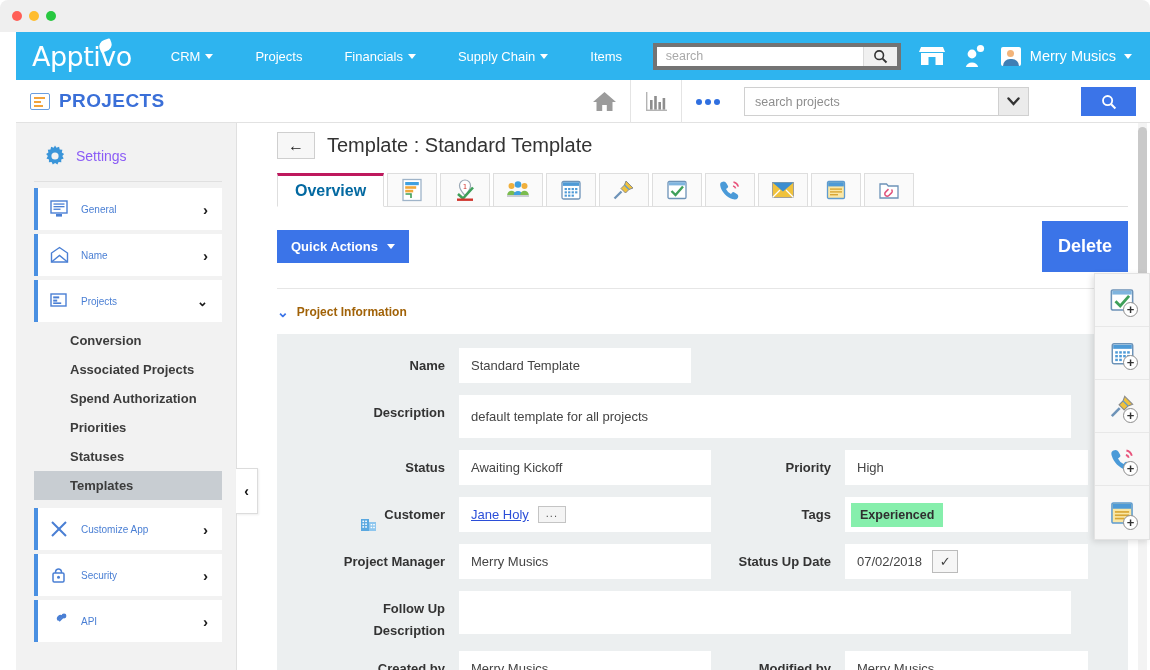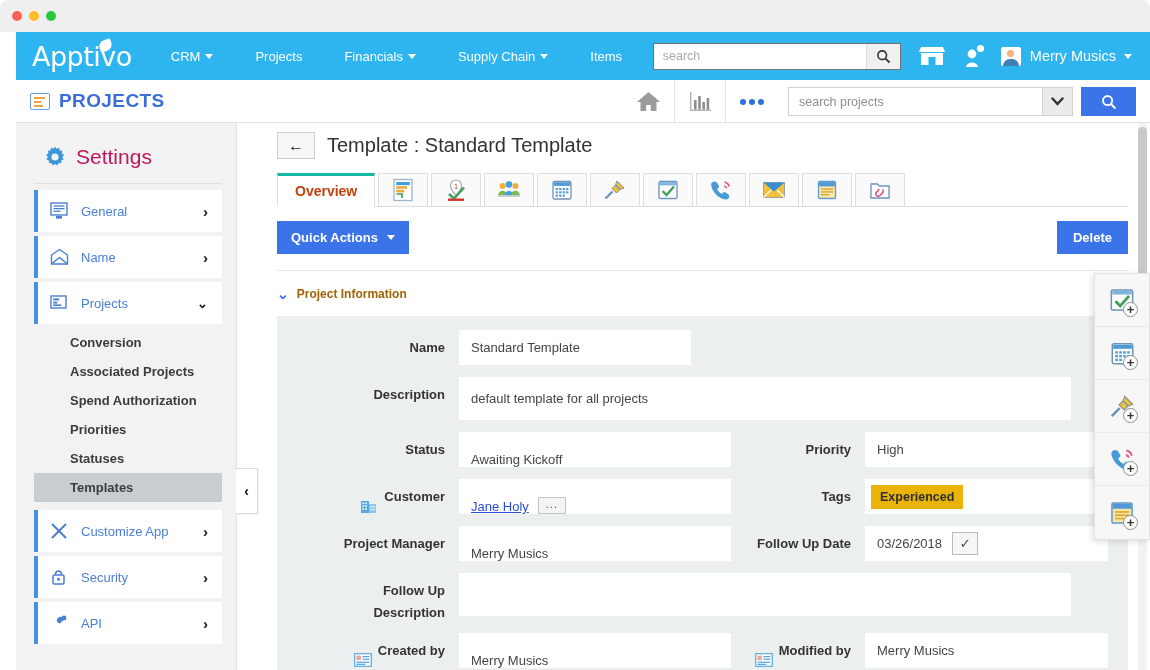--- a/index.html
+++ b/index.html
@@ -36,21 +36,21 @@
   .navlinks { display: flex; align-items: center; margin-left: 26px; gap: 16px; }
   .navlink {
     color: #ffffff; font-size: 13px; padding: 6px 13px; cursor: pointer; white-space: nowrap;
   }
   .caret-d {
     display: inline-block; width: 0; height: 0; margin-left: 5px; vertical-align: 2px;
     border-left: 4px solid transparent; border-right: 4px solid transparent; border-top: 5px solid #fff;
   }
   .topright { position: absolute; right: 18px; top: 0; height: 48px; display: flex; align-items: center; gap: 0; }
   .gsearch {
-    display: flex; height: 27px; width: 248px; background: #fff; border: 1px solid #737373;
+    display: flex; height: 27px; width: 248px; background: #fff; border: 4px solid #737373;
   }
   .gsearch input {
     border: none; outline: none; flex: 1; padding: 0 9px; font-size: 12.5px; color: #777;
     font-family: "Liberation Sans", sans-serif; background: #fff;
   }
   .gsearch input::placeholder { color: #a9a9a9; }
   .gsearch-btn {
     width: 34px; background: #f0f0f0; border-left: 1px solid #dadada;
     display: flex; align-items: center; justify-content: center; cursor: pointer;
   }
@@ -80,50 +80,50 @@
   .proj-icon i:nth-child(3){ top: 11px; width: 9px; background:#f2a33c; }
   .appbar-title span.t { color: #3a6fd8; font-size: 19px; font-weight: bold; margin-left: 9px; letter-spacing: 0.4px; }
 
   .appbar-right { position: absolute; right: 0; top: 0; height: 43px; display: flex; align-items: stretch; }
   .icon-cell {
     width: 52px; display: flex; align-items: center; justify-content: center; cursor: pointer;
   }
   .icon-cell.bord { border-left: 1px solid #e4e4e4; border-right: 1px solid #e4e4e4; }
   .dots-blue { display: flex; gap: 3px; }
   .dots-blue b { width: 6px; height: 6px; border-radius: 50%; background: #2f6fe0; display:block; }
-  .psearch { display: flex; align-items: center; margin-left: 10px; }
+  .psearch { display: flex; align-items: center; margin-left: 10px; gap: 44px; }
   .psearch-field {
     display: flex; height: 29px; width: 285px; border: 1px solid #d0d0d0; background: #fff;
   }
   .psearch-field input {
     border: none; outline: none; flex: 1; padding: 0 10px; font-size: 12.5px; color: #666;
     font-family: "Liberation Sans", sans-serif;
   }
   .psearch-field input::placeholder { color: #8e8e8e; }
   .psel { width: 30px; background: #ebebeb; border-left: 1px solid #d0d0d0; display:flex; align-items:center; justify-content:center; cursor:pointer; }
   .psearch-go {
     width: 55px; height: 29px; background: #3b74e8; margin-left: 8px; margin-right: 14px;
     display: flex; align-items: center; justify-content: center; cursor: pointer;
   }
 
   
   .body-wrap { position: absolute; top: 123px; left: 16px; width: 1134px; height: 547px; background: #f2f2f2; }
 
   .sidebar { position: absolute; top: 0; left: 0; width: 220px; height: 547px; background: #f2f2f2; }
   .settings-hdr { display: flex; align-items: center; padding: 22px 0 14px 18px; }
   .gear { width: 22px; height: 22px; position: relative; }
-  .settings-hdr span { font-size: 21px; color: #be185d; margin-left: 10px; }
+  .settings-hdr span { font-size: 14px; color: #8b5cf6; margin-left: 10px; }
   .sb-sep { height: 1px; background: #e0e0e0; margin: 0 14px 6px 18px; }
 
   .sb-item {
     display: flex; align-items: center; height: 42px; background: #fff; margin: 0 14px 4px 18px;
     border-left: 4px solid #4a90e2; cursor: pointer; position: relative;
   }
   .sb-item .sbi { width: 20px; height: 18px; margin-left: 12px; flex: none; }
-  .sb-item .sbl { font-size: 13px; color: #4a7fd4; margin-left: 11px; }
+  .sb-item .sbl { font-size: 10px; color: #4a7fd4; margin-left: 11px; }
   .sb-item .chev { position: absolute; right: 14px; font-size: 15px; font-weight: bold; color: #1a1a1a; line-height: 1; }
 
   .sb-sub {
     height: 29px; display: flex; align-items: center; padding-left: 36px; margin: 0 14px 0 18px;
     font-size: 13px; font-weight: bold; color: #3c3c3c; cursor: pointer;
   }
   .sb-sub.active { background: #c8cdd2; }
 
   .collapse-tab {
     position: absolute; left: 220px; top: 345px; width: 22px; height: 46px;
@@ -144,30 +144,30 @@
   }
   .crumb-title { font-size: 20px; color: #333; margin-left: 12px; }
 
   .tabs { display: flex; align-items: flex-end; margin-top: 14px; }
   .tab {
     height: 34px; border: 1px solid #dedede; border-bottom: 1px solid #dedede; background: #fafafa;
     display: flex; align-items: center; justify-content: center; cursor: pointer; margin-right: 3px;
   }
   .tab.icon-tab { width: 50px; }
   .tab.active {
-    background: #fff; border-top: 3px solid #14b8a6; border-bottom: 1px solid #fff;
-    padding: 0 17px; font-size: 14px; font-weight: bold; color: #c2410c;
+    background: #fff; border-top: 3px solid #be185d; border-bottom: 1px solid #fff;
+    padding: 0 17px; font-size: 16px; font-weight: bold; color: #0369a1;
   }
   .tabs-line { height: 1px; background: #e0e0e0; margin-top: -1px; }
 
   .actionrow { display: flex; align-items: center; justify-content: space-between; margin-top: 14px; }
   .qa-btn {
     background: #3b74e8; color: #fff; font-size: 13px; font-weight: bold; padding: 9px 14px; cursor: pointer;
   }
-  .del-btn { background: #3b74e8; color: #fff; font-size: 13px; font-weight: bold; padding: 9px 16px; cursor: pointer; }
+  .del-btn { background: #3b74e8; color: #fff; font-size: 18px; font-weight: bold; padding: 15px 16px; cursor: pointer; }
   .hr-line { height: 1px; background: #e6e6e6; margin-top: 16px; }
 
   .sect-hdr { display: flex; align-items: center; margin-top: 15px; }
   .sect-hdr .cv { color: #3b74e8; font-size: 14px; font-weight: bold; margin-right: 8px; }
   .sect-hdr .st { color: #a16207; font-size: 12px; font-weight: bold; }
 
   .form { margin-top: 14px; background: #eceff0; padding: 14px 16px 4px 16px; }
   .frow { display: flex; margin-bottom: 12px; }
   .fcell { display: flex; align-items: flex-start; }
   .fcell.full { width: 100%; }
@@ -176,30 +176,30 @@
     display: flex; align-items: flex-start; justify-content: flex-end; gap: 6px;
   }
   .flabel.w1 { width: 152px; }
   .flabel.w2 { width: 120px; }
   .fval {
     background: #fff; min-height: 35px; margin-left: 14px; display: flex; align-items: center;
     padding: 0 12px; font-size: 13px; color: #444;
   }
   .fval.w-name { width: 232px; }
   .fval.w-desc { width: 612px; }
-  .fval.w-std { width: 272px; align-items: flex-end; }
+  .fval.w-std { width: 252px; }
   .fval.w-right { width: 243px; }
   .fval.w-tags { width: 243px; padding: 0 6px; gap: 6px; }
   .fval.tall { min-height: 43px; }
   .link-val { color: #2b4ed8; text-decoration: underline; font-size: 13px; cursor: pointer; }
   .mini-btn {
     border: 1px solid #c4c4c4; background: #f4f4f4; font-size: 11px; color: #555;
     padding: 1px 7px 4px 7px; margin-left: 9px; line-height: 10px; cursor: pointer; letter-spacing:1px;
   }
-  .tag { background: #eab308; font-size: 12.5px; font-weight: bold; color: #2f2f2f; padding: 5px 9px; }
+  .tag { background: #86efac; font-size: 12.5px; font-weight: bold; color: #2f2f2f; padding: 5px 9px; }
   .chkbtn {
     width: 26px; height: 23px; border: 1px solid #bbb; background: #f6f6f6; margin-left: 10px;
     display: flex; align-items: center; justify-content: center; cursor: pointer; color:#444; font-size:13px;
   }
 
   
   .lbl-icon { width: 18px; height: 15px; margin-top: 10px; flex: none; }
 
   
   .floatpanel {
@@ -659,23 +659,23 @@
           </div>
 
           <div class="frow">
             <div class="fcell">
               <div class="flabel w1">Project Manager</div>
               <div class="fval w-std">
                 <span>Merry Musics</span>
               </div>
             </div>
             <div class="fcell">
-              <div class="flabel w2">Follow Up Date</div>
+              <div class="flabel w2">Status Up Date</div>
               <div class="fval w-right">
-                <span>03/26/2018</span>
+                <span>07/02/2018</span>
                 <span class="chkbtn">✓</span>
               </div>
             </div>
           </div>
 
           <div class="frow">
             <div class="fcell full">
               <div class="flabel w1" style="flex-direction:column; align-items:flex-end; line-height:16px;">
                 <span>Follow Up</span>
                 <span>Description</span>

